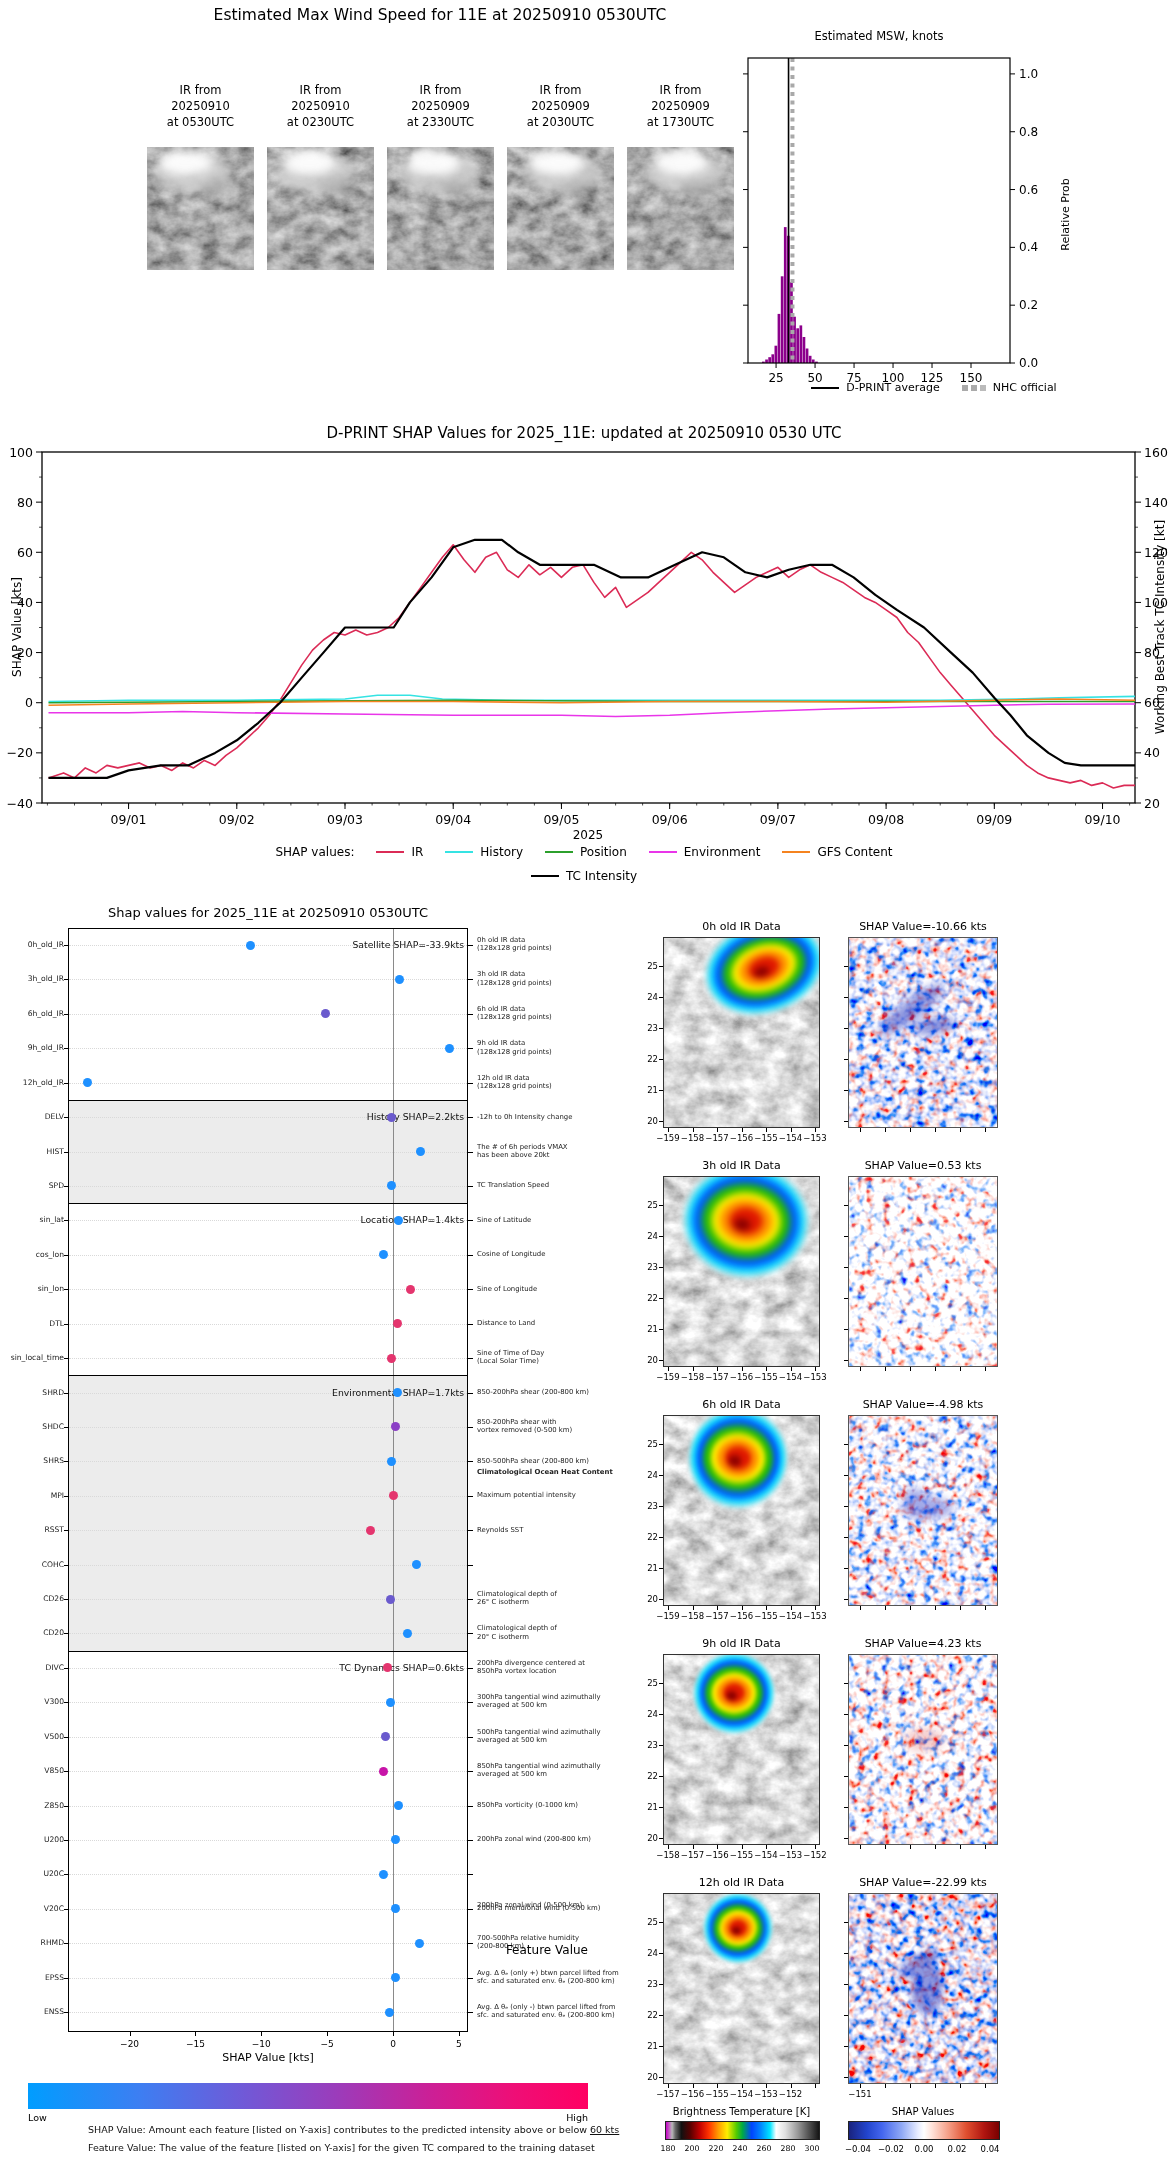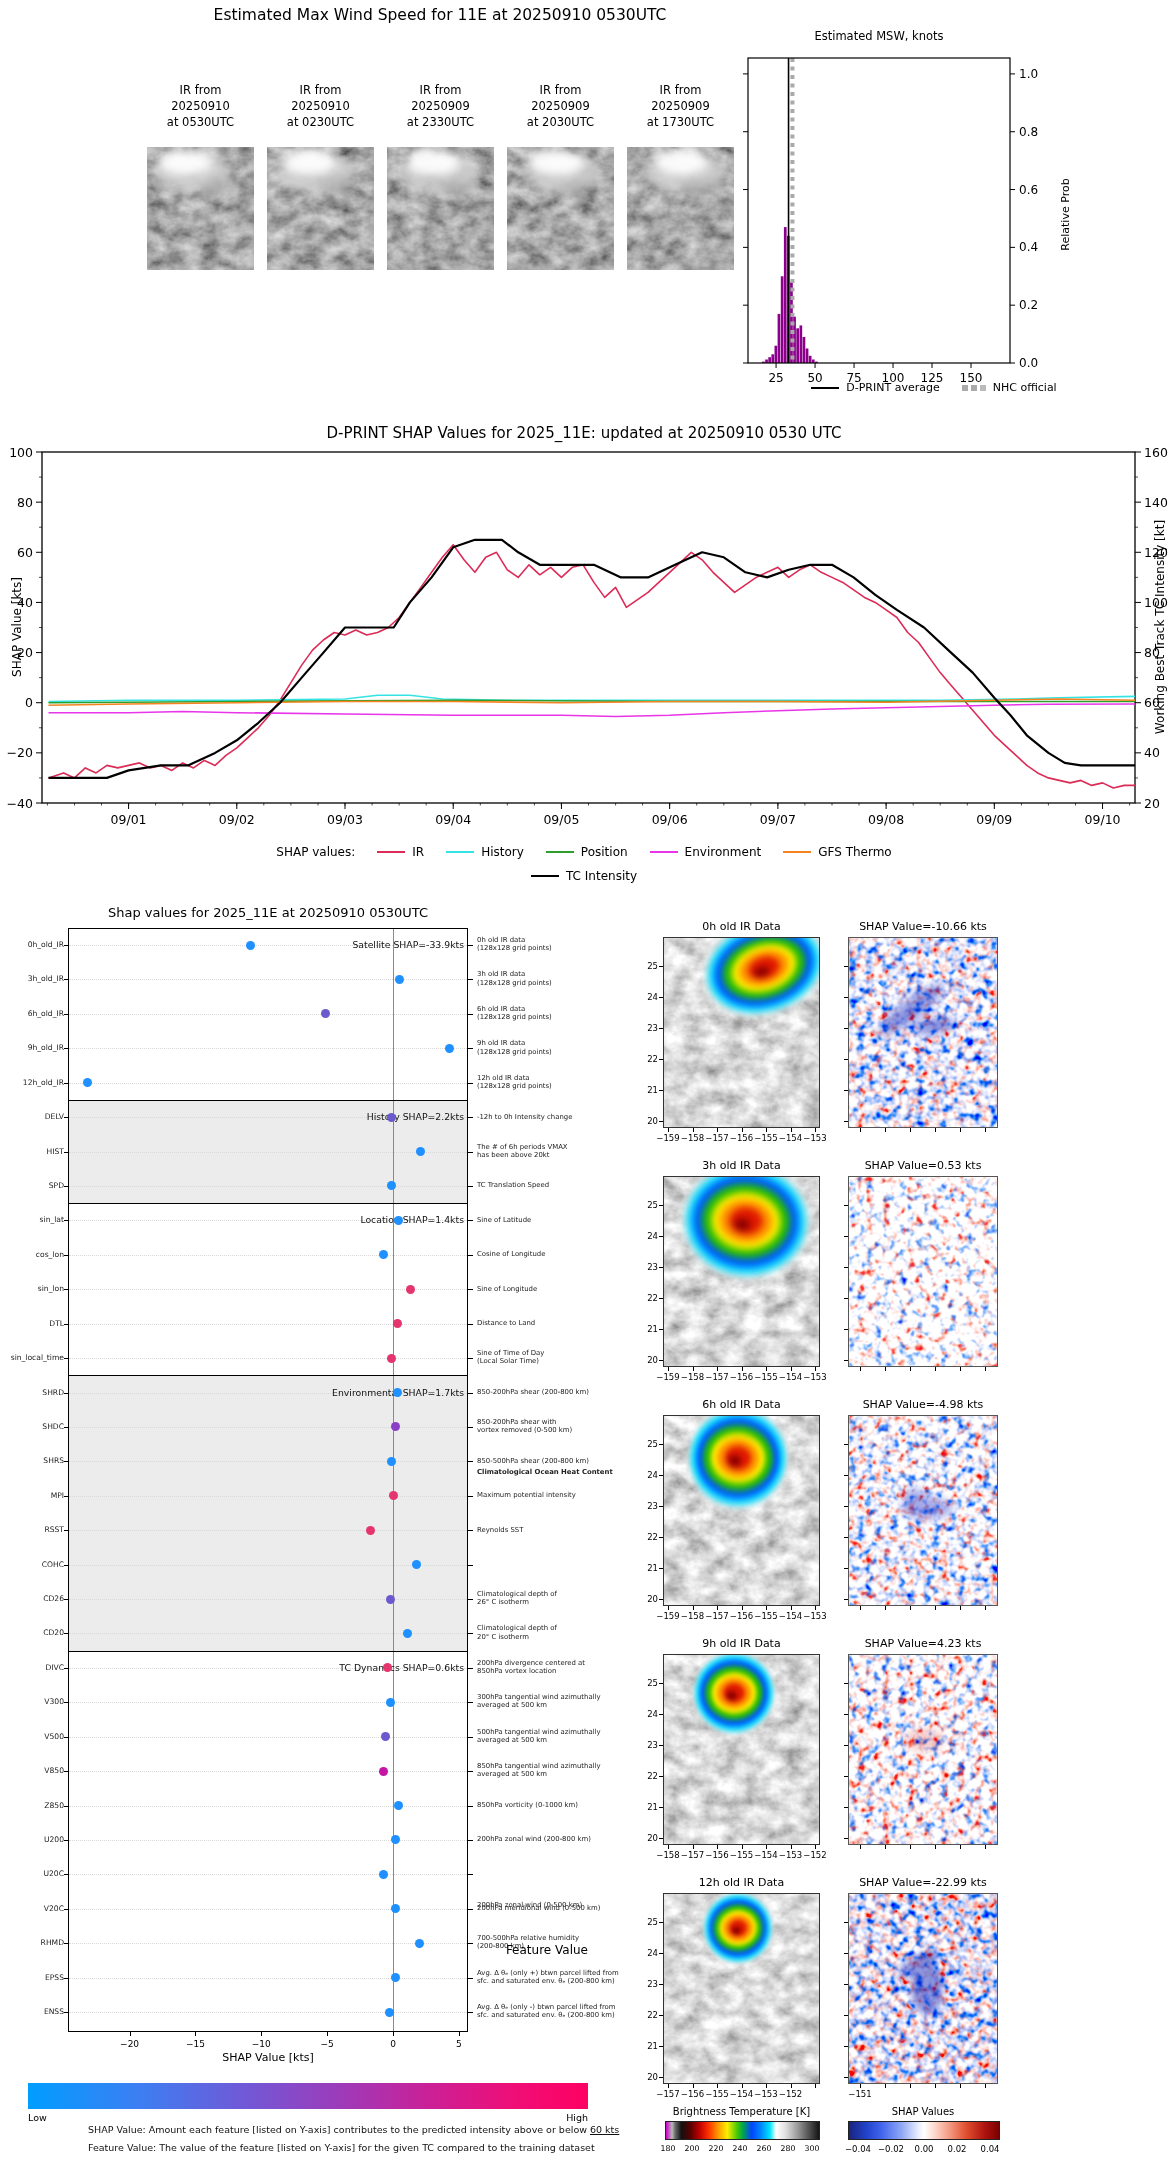--- a/index.html
+++ b/index.html
@@ -302,41 +302,42 @@
         <line x1="1135" y1="62.07142857142857" x2="1138" y2="62.07142857142857" stroke="#000" stroke-width="0.7"></line>
         <polyline points="48.5,362.9 63.6,357.9 74.5,362.9 85.3,352.9 96.1,357.9 106.9,350.4 117.8,352.9 128.6,350.4 139.4,347.9 150.2,352.9 161.0,350.4 171.9,355.4 182.7,347.9 193.5,352.9 204.3,345.4 215.1,350.4 226.0,340.4 236.8,332.8 247.6,322.8 258.4,312.8 269.3,300.3 280.1,285.2 290.9,267.7 301.7,250.1 312.5,235.1 323.4,225.0 334.2,217.5 345.0,220.0 355.8,215.0 366.7,220.0 377.5,217.5 388.3,212.5 399.1,202.5 409.9,187.4 420.8,172.4 431.6,157.3 442.4,142.3 453.2,129.8 464.0,144.8 474.9,157.3 485.7,142.3 496.5,137.3 507.3,154.8 518.2,162.4 529.0,149.8 539.8,159.8 550.6,152.3 561.4,162.4 572.3,152.3 583.1,149.8 593.9,167.4 604.7,182.4 615.6,172.4 626.4,192.4 637.2,184.9 648.0,177.4 658.8,167.4 669.7,157.3 680.5,147.3 691.3,137.3 702.1,144.8 713.0,157.3 723.8,167.4 734.6,177.4 745.4,169.9 756.2,162.4 767.1,157.3 777.9,152.3 788.7,162.4 799.5,154.8 810.3,149.8 821.2,157.3 832.0,162.4 842.8,167.4 853.6,174.9 864.5,182.4 875.3,187.4 886.1,194.9 896.9,202.5 907.7,217.5 918.6,227.5 929.4,242.6 940.2,257.6 951.0,270.2 961.9,282.7 972.7,295.2 983.5,307.8 994.3,320.3 1005.1,330.3 1016.0,340.4 1026.8,350.4 1037.6,357.9 1048.4,362.9 1059.2,365.4 1070.1,367.9 1080.9,365.4 1091.7,370.4 1102.5,367.9 1113.4,373.0 1124.2,370.4 1135.0,370.4" fill="none" stroke="#DB2B56" stroke-width="1.6" stroke-linejoin="round"></polyline>
         <polyline points="48.5,286.5 128.6,285.2 236.8,285.2 345.0,284.0 377.5,280.2 409.9,280.2 442.4,284.0 507.3,285.2 615.6,285.2 723.8,285.2 832.0,285.2 940.2,285.2 1016.0,284.0 1059.2,282.7 1135.0,281.4" fill="none" stroke="#35E3E3" stroke-width="1.6" stroke-linejoin="round"></polyline>
         <polyline points="48.5,287.7 236.8,286.5 453.2,285.2 669.7,286.5 886.1,286.5 1135.0,286.5" fill="none" stroke="#2CA02C" stroke-width="1.6" stroke-linejoin="round"></polyline>
         <polyline points="48.5,297.7 128.6,297.7 182.7,296.5 236.8,297.7 345.0,299.0 453.2,300.3 561.4,300.3 615.6,301.5 669.7,300.3 723.8,297.7 777.9,295.7 832.0,294.0 886.1,292.7 940.2,291.5 994.3,290.2 1048.4,289.2 1135.0,289.0" fill="none" stroke="#E935E9" stroke-width="1.6" stroke-linejoin="round"></polyline>
         <polyline points="48.5,290.2 128.6,289.0 236.8,287.7 345.0,286.5 453.2,286.5 561.4,287.7 669.7,286.5 777.9,286.5 886.1,287.2 994.3,285.2 1059.2,284.0 1135.0,285.2" fill="none" stroke="#F5831F" stroke-width="1.6" stroke-linejoin="round"></polyline>
         <polyline points="48.5,362.9 106.9,362.9 128.6,355.4 161.0,350.4 188.1,350.4 215.1,337.9 236.8,325.3 258.4,307.8 280.1,287.7 301.7,262.6 323.4,237.6 345.0,212.5 393.7,212.5 409.9,187.4 431.6,162.4 453.2,132.3 474.9,124.8 501.9,124.8 518.2,137.3 539.8,149.8 593.9,149.8 621.0,162.4 648.0,162.4 675.1,149.8 702.1,137.3 723.8,142.3 745.4,157.3 767.1,162.4 788.7,154.8 810.3,149.8 832.0,149.8 853.6,162.4 875.3,179.9 896.9,194.9 924.0,212.5 951.0,237.6 972.7,257.6 994.3,282.7 1010.5,300.3 1026.8,320.3 1048.4,337.9 1064.7,347.9 1080.9,350.4 1135.0,350.4" fill="none" stroke="#000000" stroke-width="2.2" stroke-linejoin="round"></polyline>
       </svg></div>
   <div class="abs rot" style="left:-133px;top:620px;width:300px;font-size:12px;">SHAP Value [kts]</div>
   <div class="abs rot" style="left:1005px;top:620px;width:310px;font-size:12px;">Working Best Track TC Intensity [kt]</div>
+  <div class="abs ctr" style="left:88px;top:828px;width:1000px;font-size:12px;">2025</div>
   <div id="main-legend-1" class="legend-row" style="left:0;top:845px;width:1168px;">
       <span>SHAP values:</span>
       <span class="leg-item">
         <span class="leg-line" style="border-color:#DB2B56"></span>
         <span>IR</span>
       </span>
       <span class="leg-item">
         <span class="leg-line" style="border-color:#35E3E3"></span>
         <span>History</span>
       </span>
       <span class="leg-item">
         <span class="leg-line" style="border-color:#2CA02C"></span>
         <span>Position</span>
       </span>
       <span class="leg-item">
         <span class="leg-line" style="border-color:#E935E9"></span>
         <span>Environment</span>
       </span>
       <span class="leg-item">
         <span class="leg-line" style="border-color:#F5831F"></span>
-        <span>GFS Thermo</span>
+        <span>GFS Content</span>
       </span>
     </div>
   <div id="main-legend-2" class="legend-row" style="left:0;top:869px;width:1168px;">
       <span class="leg-item">
         <span class="leg-line" style="border-color:#000"></span>
         <span>TC Intensity</span>
       </span>
     </div>
 
   <div class="abs ctr" style="left:48px;top:905px;width:440px;font-size:13px;">Shap values for 2025_11E at 20250910 0530UTC</div>

